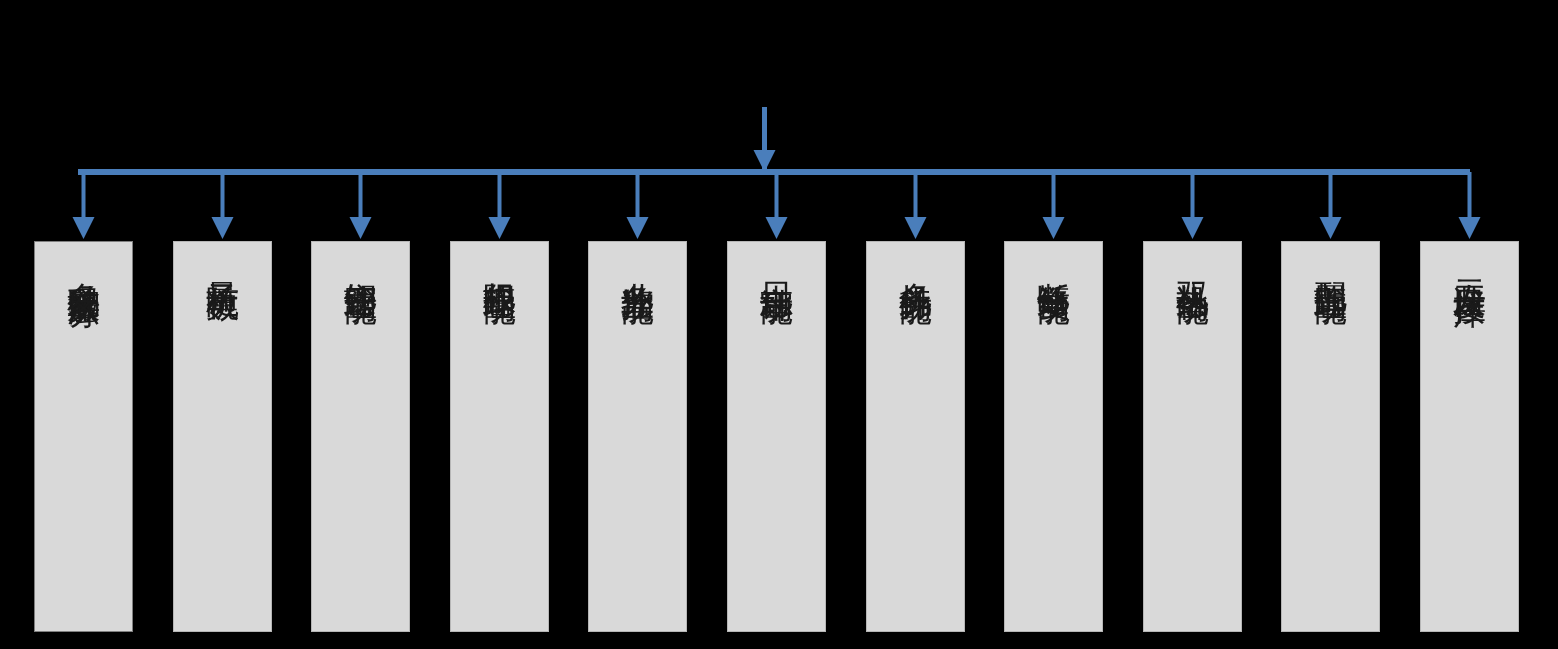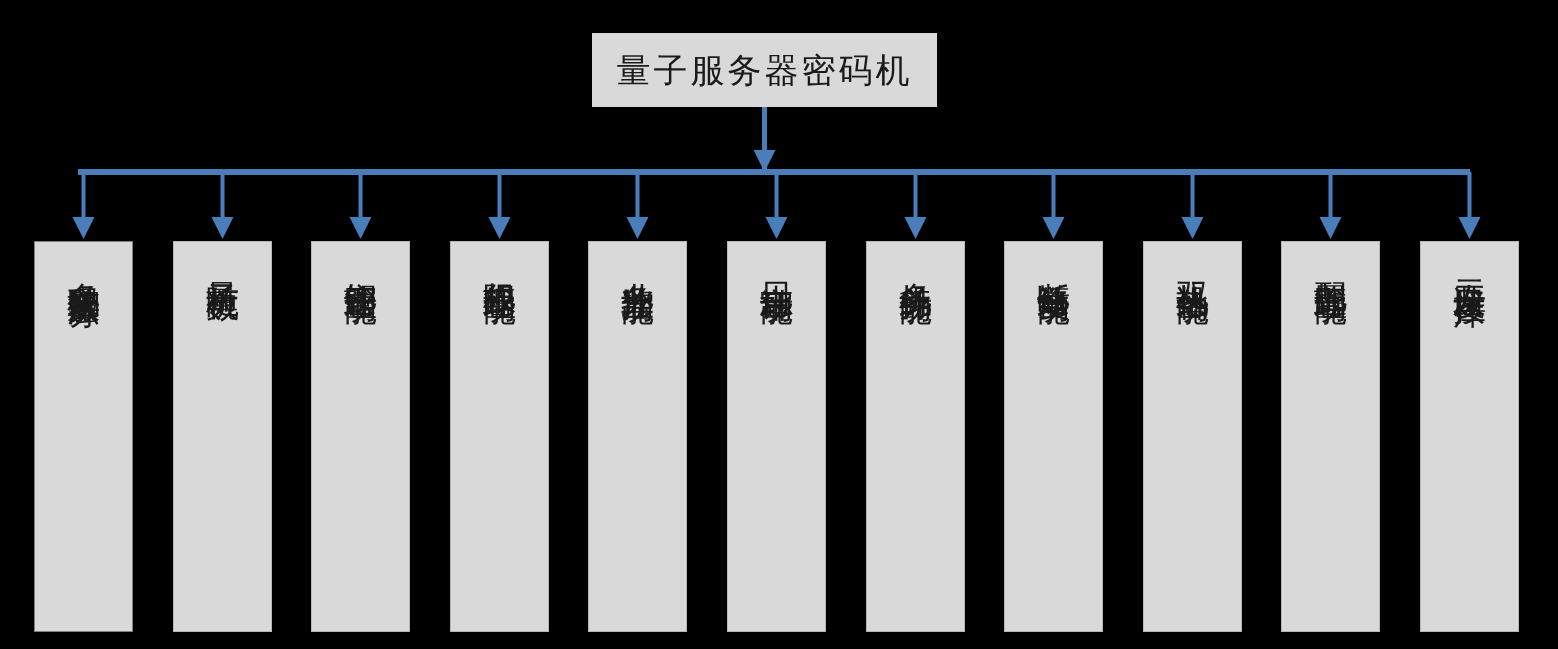--- a/index.html
+++ b/index.html
@@ -87,23 +87,20 @@
     letter-spacing: 2px;
     font-family: "DejaVu Serif", "Liberation Serif", serif;
     white-space: nowrap;
   }
 </style>
 </head>
 <body>
 
 <div id="diagram">
 
-  <div class="root-node">
-    <span class="root-label">量子服务器密码机</span>
-  </div>
 
   <svg id="connectors" viewBox="0 0 1558 649" width="1558" height="649" xmlns="http://www.w3.org/2000/svg">
       <line x1="764.5" y1="107" x2="764.5" y2="172" stroke="#4a7ebb" stroke-width="5"></line>
       <polygon points="753.5,150 775.5,150 764.5,172" fill="#4a7ebb"></polygon>
       <line x1="78" y1="172" x2="1470" y2="172" stroke="#4a7ebb" stroke-width="6"></line>
       <line x1="83.5" y1="172" x2="83.5" y2="219" stroke="#4a7ebb" stroke-width="4"></line>
       <polygon points="72.5,217 94.5,217 83.5,239" fill="#4a7ebb"></polygon>
       <line x1="222.5" y1="172" x2="222.5" y2="219" stroke="#4a7ebb" stroke-width="4"></line>
       <polygon points="211.5,217 233.5,217 222.5,239" fill="#4a7ebb"></polygon>
       <line x1="360.5" y1="172" x2="360.5" y2="219" stroke="#4a7ebb" stroke-width="4"></line>

